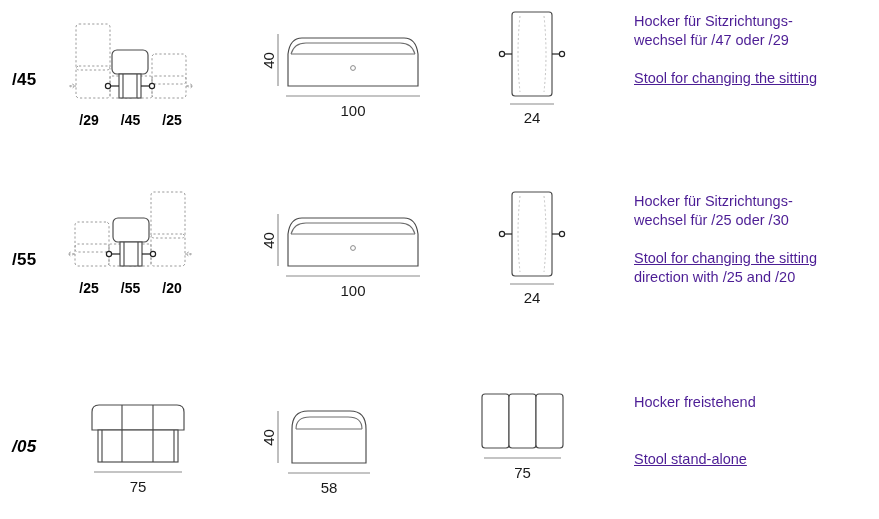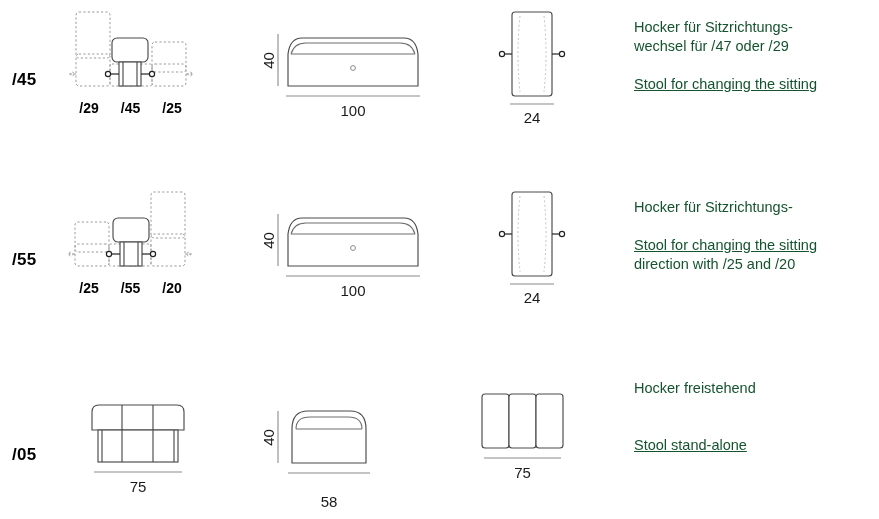--- a/index.html
+++ b/index.html
@@ -66,43 +66,42 @@
   }
   .plan-labels span { text-align: center; }
 
   
   .desc {
     position: absolute;
     left: 634px;
     width: 245px;
     font-size: 14.5px;
     line-height: 19px;
-    color: #14532d;
-    margin-top: 6px;
+    color: #4c1d95;
   }
   .desc .de { margin: 0; }
   .desc .en { margin: 19px 0 0 0; text-decoration: underline; }
 
   .rule { stroke: #8a8a8a; stroke-width: 1.1; fill: none; }
   .outline { stroke: #4a4a4a; stroke-width: 1.15; fill: #ffffff; }
   .outline-soft { stroke: #6e6e6e; stroke-width: 1.05; fill: #ffffff; }
   .ghost { stroke: #9a9a9a; stroke-width: 1; fill: none; stroke-dasharray: 2.2 2.2; }
   .stitch { stroke: #b9b9b9; stroke-width: .9; fill: none; stroke-dasharray: 2 2.4; }
   .conn { stroke: #222; stroke-width: 1.2; fill: #fff; }
 </style>
 </head>
 <body>
 
 <div class="sheet">
 
   <div class="row row-1">
 
     <div class="row-code" style="top:70px;">/45</div>
 
-    <div class="view" style="left:68px; top:8px;">
+    <div class="view" style="left:68px; top:20px;">
       <svg width="125" height="85" viewBox="0 0 125 85">
 
         <rect class="ghost" x="8" y="4" width="34" height="46" rx="3"></rect>
         <rect class="ghost" x="8" y="46" width="34" height="32" rx="3"></rect>
 
         <rect class="ghost" x="84" y="34" width="34" height="30" rx="3"></rect>
         <rect class="ghost" x="84" y="56" width="34" height="22" rx="3"></rect>
 
         <rect class="ghost" x="42" y="56" width="24" height="22" rx="2"></rect>
         <rect class="ghost" x="66" y="56" width="18" height="22" rx="2"></rect>
@@ -225,28 +224,29 @@
         <circle class="conn" cx="14" cy="46" r="2.6"></circle>
         <line class="conn" x1="64" y1="46" x2="74" y2="46"></line>
         <circle class="conn" cx="74" cy="46" r="2.6"></circle>
         <line class="rule" x1="22" y1="96" x2="66" y2="96"></line>
       </svg>
       <div class="dim-label" style="left:22px; top:101px; width:44px;">24</div>
     </div>
 
     <div class="desc" style="top:12px;">
       <p class="de">Hocker für Sitzrichtungs-</p>
+      <p class="de">wechsel für /25 oder /30</p>
       <p class="en">Stool for changing the sitting</p>
       <p class="de">direction with /25 and /20</p>
     </div>
   </div>
 
   <div class="row row-3">
 
-    <div class="row-code" style="top:80px;">/05</div>
+    <div class="row-code" style="top:72px;font-style:italic;">/05</div>
 
     <div class="view" style="left:88px; top:35px;">
       <svg width="110" height="75" viewBox="0 0 110 75">
 
         <path class="outline" d="M4 12 Q4 5 11 5 L89 5 Q96 5 96 12 L96 30 L4 30 Z"></path>
         <line class="outline" x1="34" y1="5" x2="34" y2="30"></line>
         <line class="outline" x1="65" y1="5" x2="65" y2="30"></line>
 
         <rect class="outline" x="10" y="30" width="80" height="32"></rect>
         <line class="outline" x1="14" y1="30" x2="14" y2="62"></line>
@@ -262,32 +262,32 @@
     <div class="view" style="left:258px; top:32px;">
       <svg width="130" height="80" viewBox="0 0 130 80">
         <line class="rule" x1="20" y1="14" x2="20" y2="66"></line>
 
         <path class="outline" d="M34 32 Q34 14 50 14 L92 14 Q108 14 108 32 L108 66 L34 66 Z"></path>
         <path class="outline-soft" d="M38 32 Q38 20 52 20 L90 20 Q104 20 104 32"></path>
         <path class="outline-soft" d="M38 32 L104 32"></path>
         <line class="rule" x1="30" y1="76" x2="112" y2="76"></line>
       </svg>
       <div class="dim-vert" style="left:-10px; top:32px; width:40px; text-align:center;">40</div>
-      <div class="dim-label" style="left:30px; top:96px; width:82px;">58</div>
+      <div class="dim-label" style="left:30px; top:82px; width:82px;">58</div>
     </div>
 
     <div class="view" style="left:478px; top:25px;">
       <svg width="100" height="82" viewBox="0 0 100 82">
         <rect class="outline" x="4" y="4" width="27" height="54" rx="3"></rect>
         <rect class="outline" x="31" y="4" width="27" height="54" rx="3"></rect>
         <rect class="outline" x="58" y="4" width="27" height="54" rx="3"></rect>
         <line class="rule" x1="6" y1="68" x2="83" y2="68"></line>
       </svg>
       <div class="dim-label" style="left:6px; top:74px; width:77px;">75</div>
     </div>
 
-    <div class="desc" style="top:8px;">
+    <div class="desc" style="top:28px;">
       <p class="de">Hocker freistehend</p>
       <p class="en" style="margin-top:38px;">Stool stand-alone</p>
     </div>
   </div>
 
 </div>
 
 </body></html>

